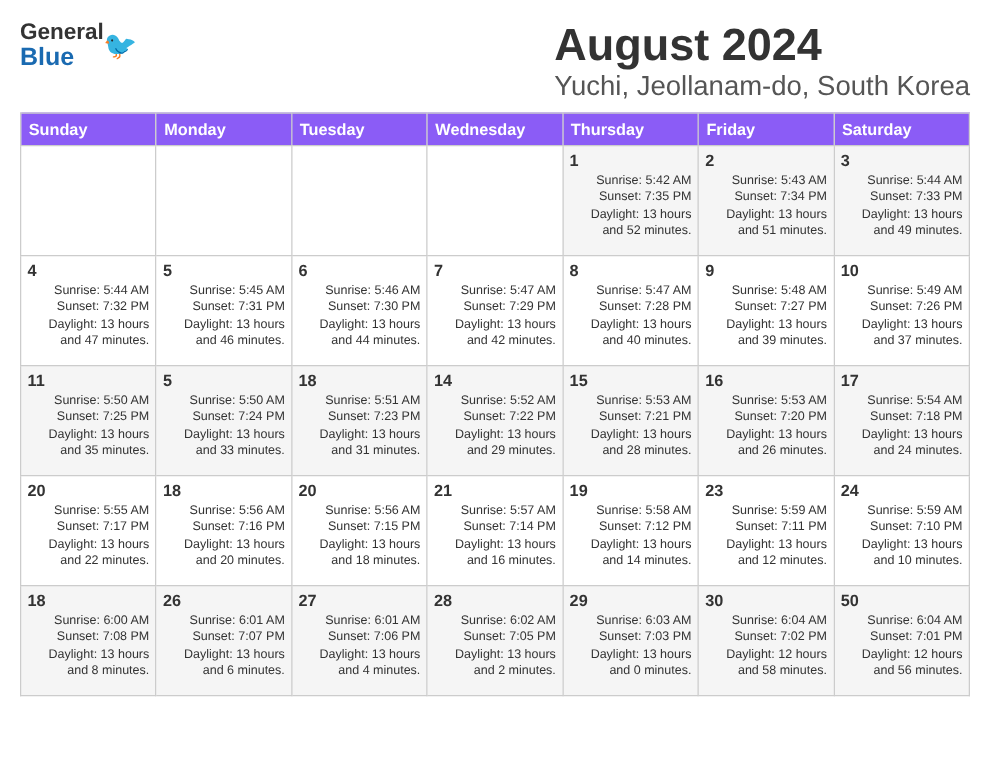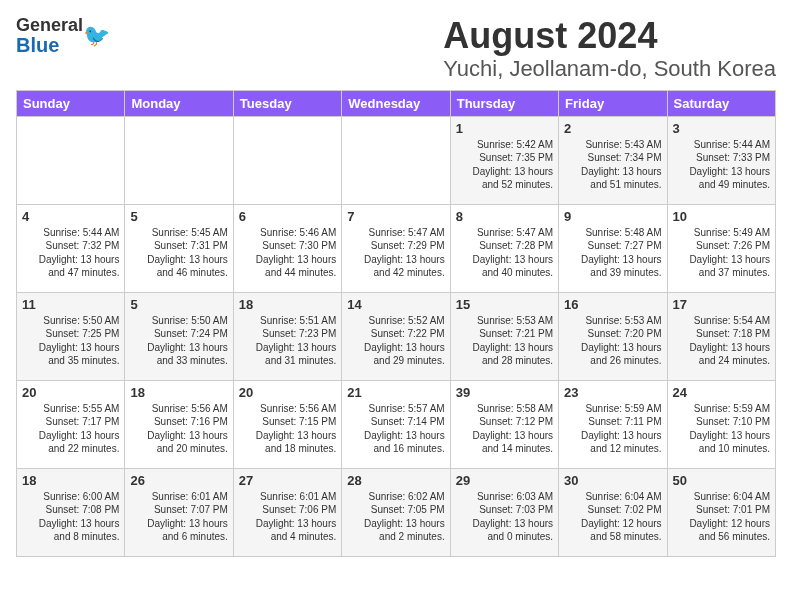--- a/index.html
+++ b/index.html
@@ -217,21 +217,21 @@
         </td>
         <td>
           <span class="day-number">20</span>
           <div class="day-info">Sunrise: 5:56 AM<br>Sunset: 7:15 PM<br>Daylight: 13 hours and 18 minutes.</div>
         </td>
         <td>
           <span class="day-number">21</span>
           <div class="day-info">Sunrise: 5:57 AM<br>Sunset: 7:14 PM<br>Daylight: 13 hours and 16 minutes.</div>
         </td>
         <td>
-          <span class="day-number">39</span>
+          <span class="day-number">19</span>
           <div class="day-info">Sunrise: 5:58 AM<br>Sunset: 7:12 PM<br>Daylight: 13 hours and 14 minutes.</div>
         </td>
         <td>
           <span class="day-number">23</span>
           <div class="day-info">Sunrise: 5:59 AM<br>Sunset: 7:11 PM<br>Daylight: 13 hours and 12 minutes.</div>
         </td>
         <td>
           <span class="day-number">24</span>
           <div class="day-info">Sunrise: 5:59 AM<br>Sunset: 7:10 PM<br>Daylight: 13 hours and 10 minutes.</div>
         </td>

